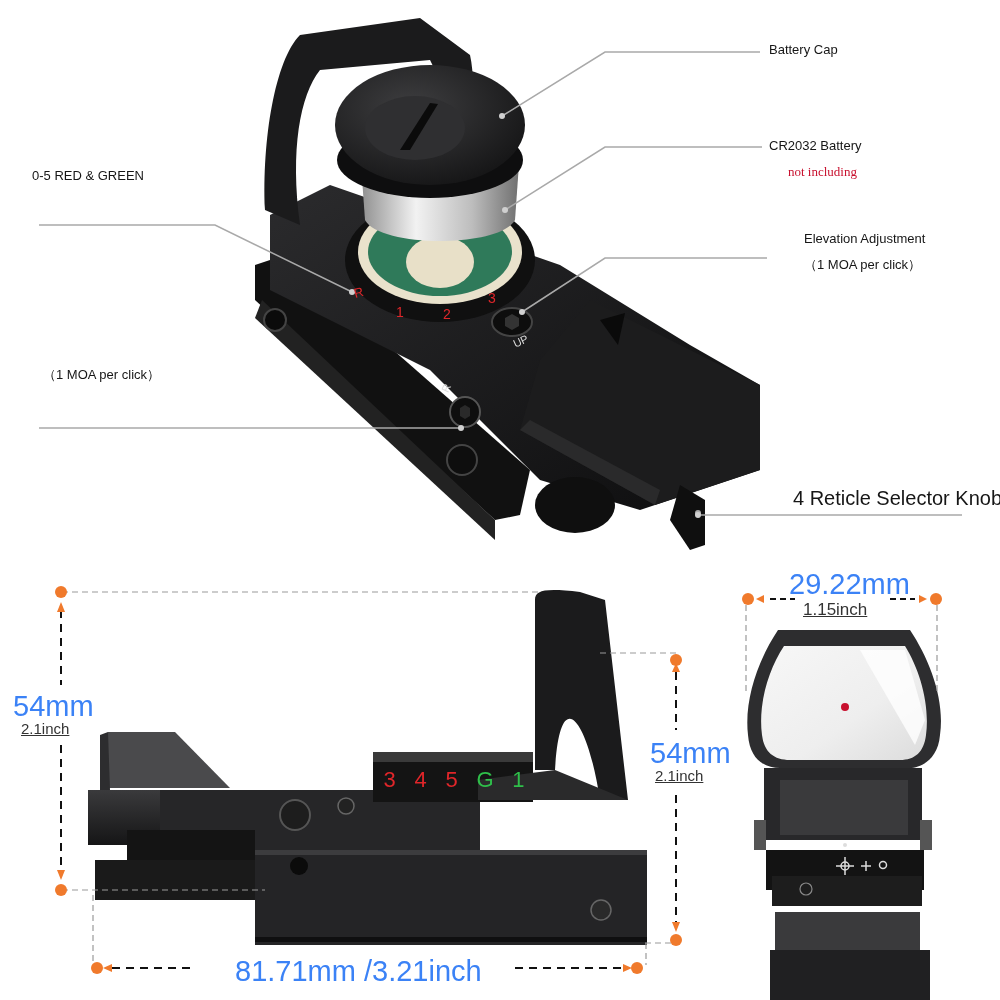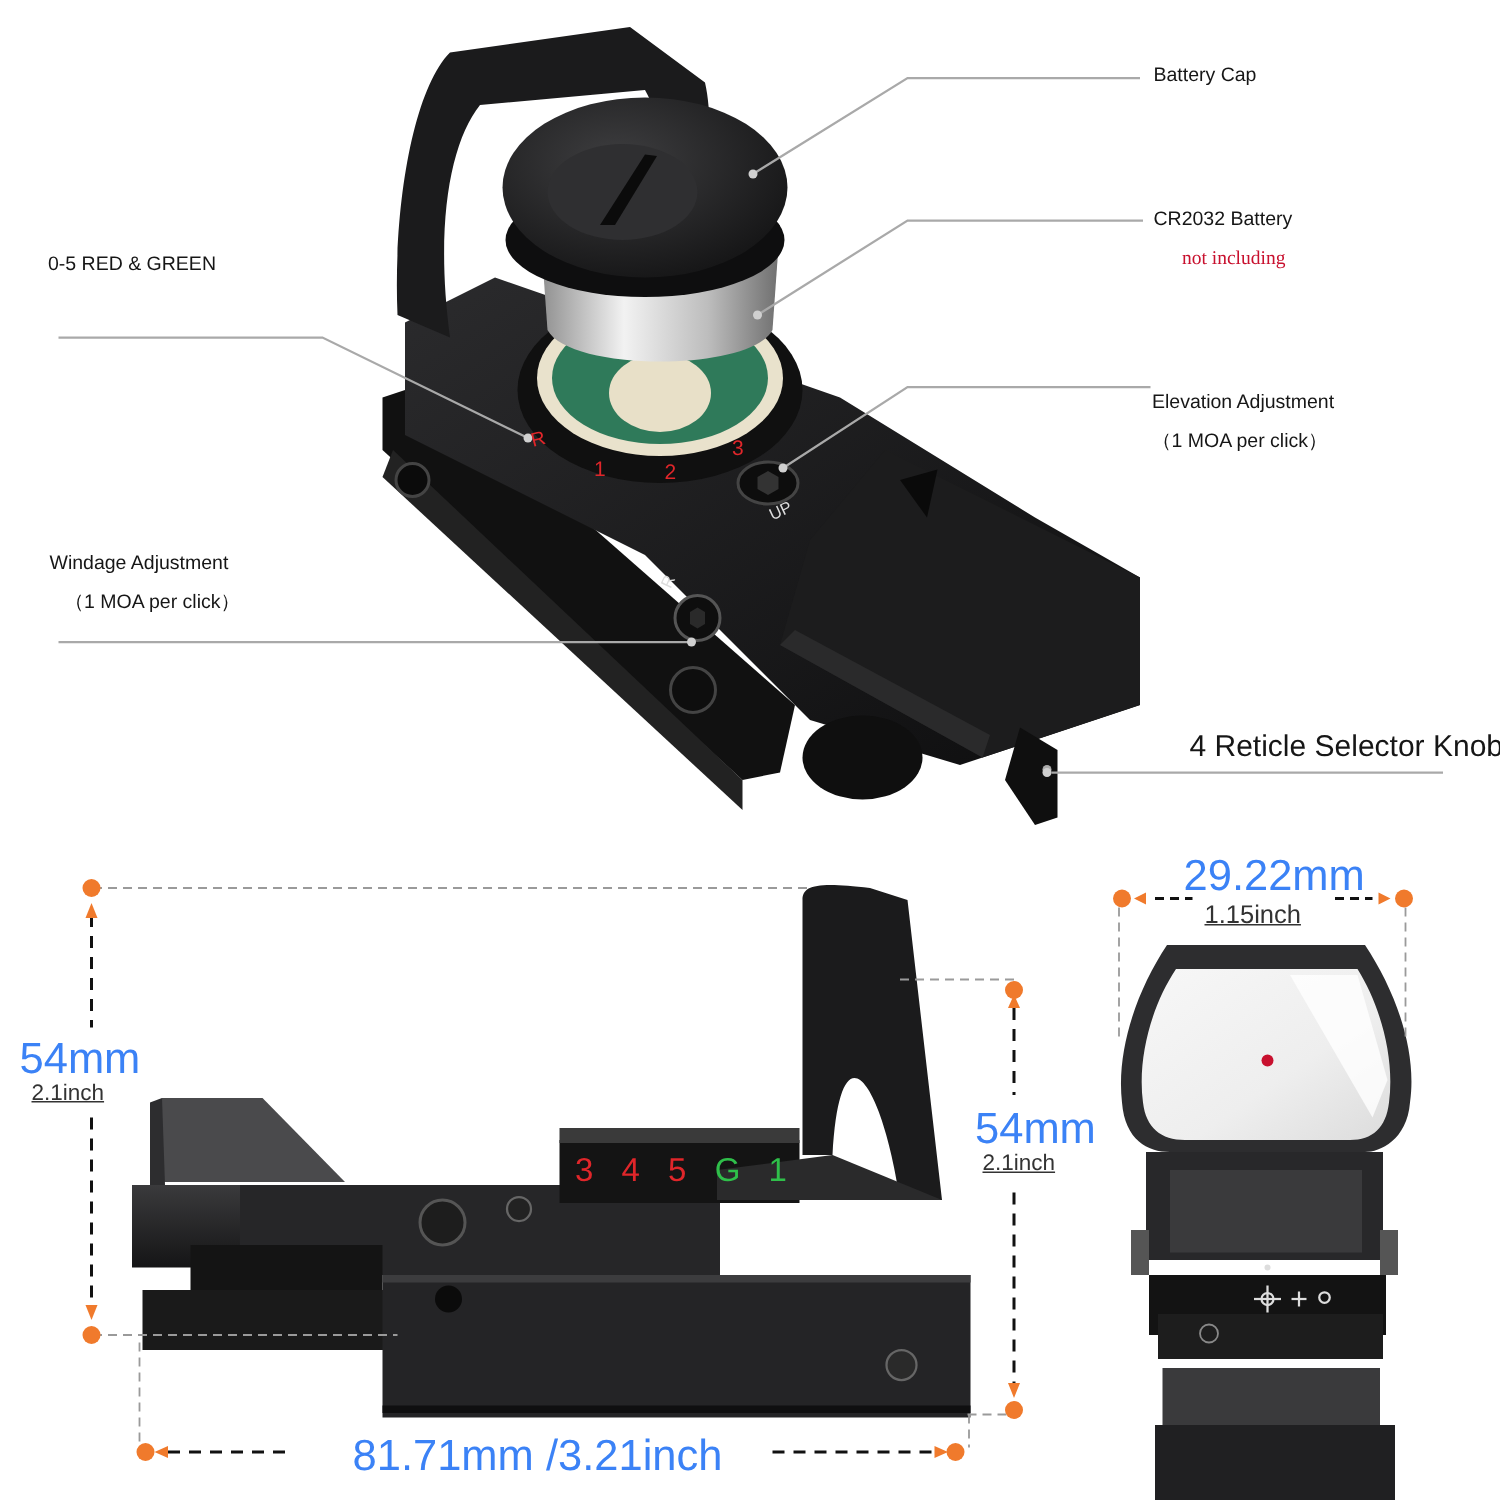--- a/index.html
+++ b/index.html
@@ -211,31 +211,30 @@
 
 <div class="label" style="left:769px;top:37px;">
   <span>Battery Cap</span>
 </div>
 
 <div class="label" style="left:769px;top:133px;">
   <span class="sub">CR2032 Battery</span>
   <span class="sub red" style="padding-left:19px;font-family:Liberation Serif, serif;">not including</span>
 </div>
 
-<div class="label" style="left:768px;top:226px;margin-top:29px;">
+<div class="label" style="left:804px;top:226px;">
   <span class="sub">Elevation Adjustment</span>
   <span class="sub">（1 MOA per click）</span>
 </div>
 
 <div class="label" style="left:32px;top:163px;text-align:right;">
   <span class="sub">0-5 RED &amp; GREEN</span>
 </div>
 
 <div class="label" style="left:33px;top:362px;">
-  <span class="sub">Windage Adjustment</span>
   <span class="sub" style="padding-left:10px;">（1 MOA per click）</span>
 </div>
 
 <div class="label small-label" style="left:753px;top:485px;">
   <span>4 Reticle Selector Knob</span>
 </div>
 
 <div class="dim-big" style="left:13px;top:690px;">54mm</div>
 <div class="dim-small" style="left:21px;top:720px;">2.1inch</div>
 

